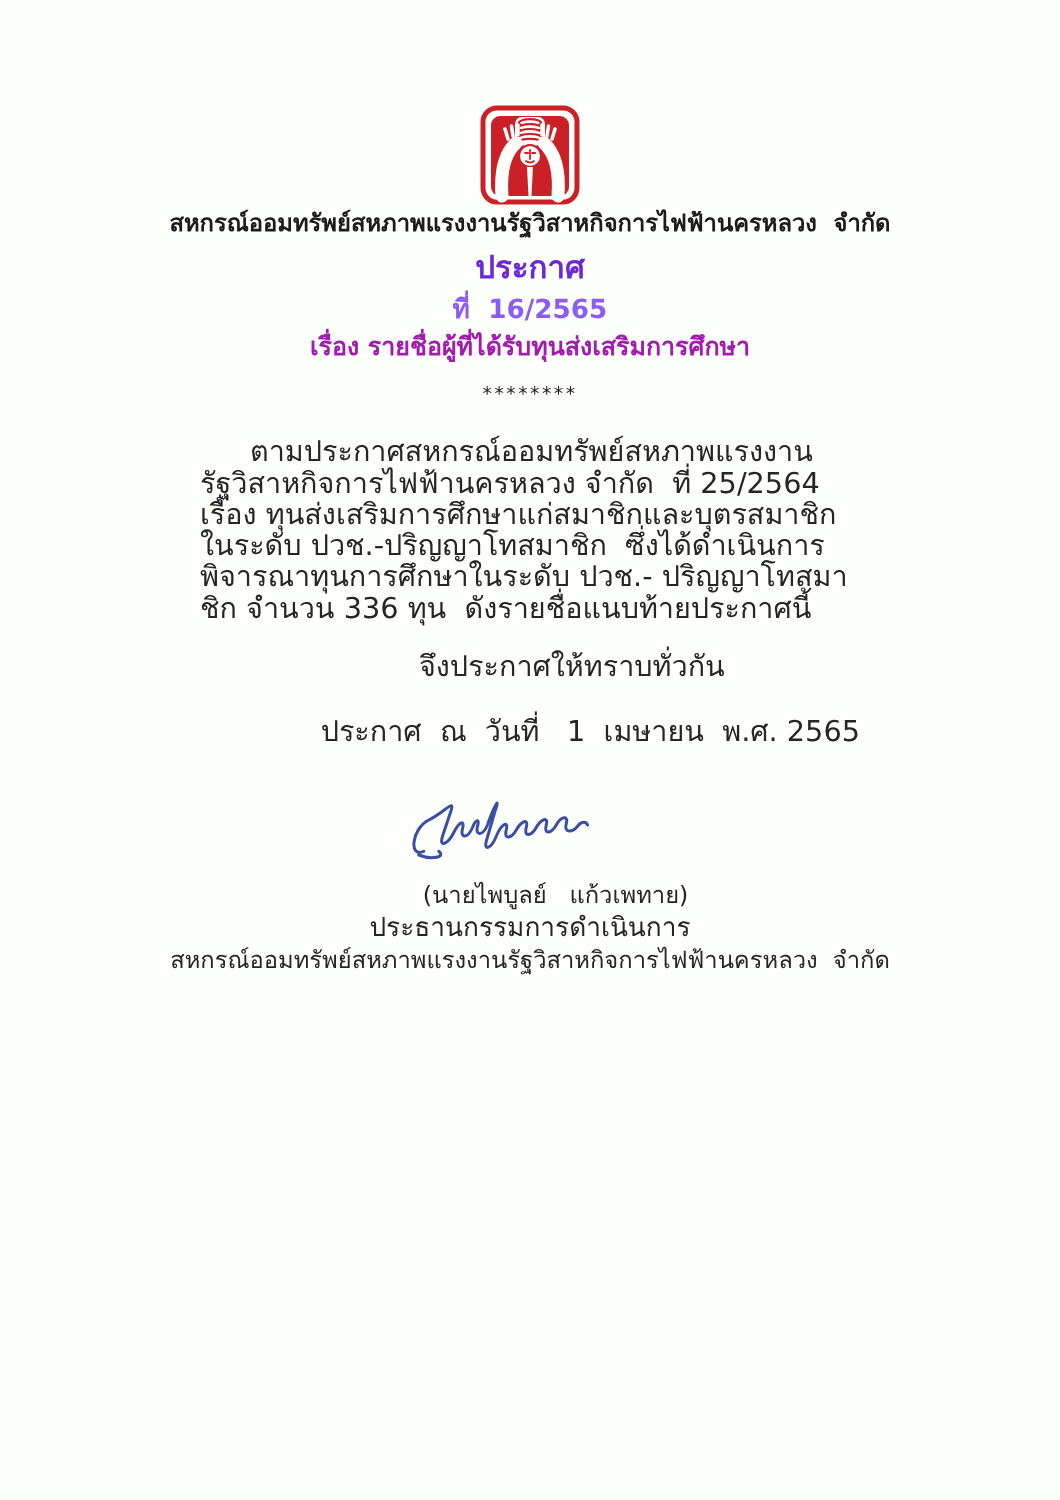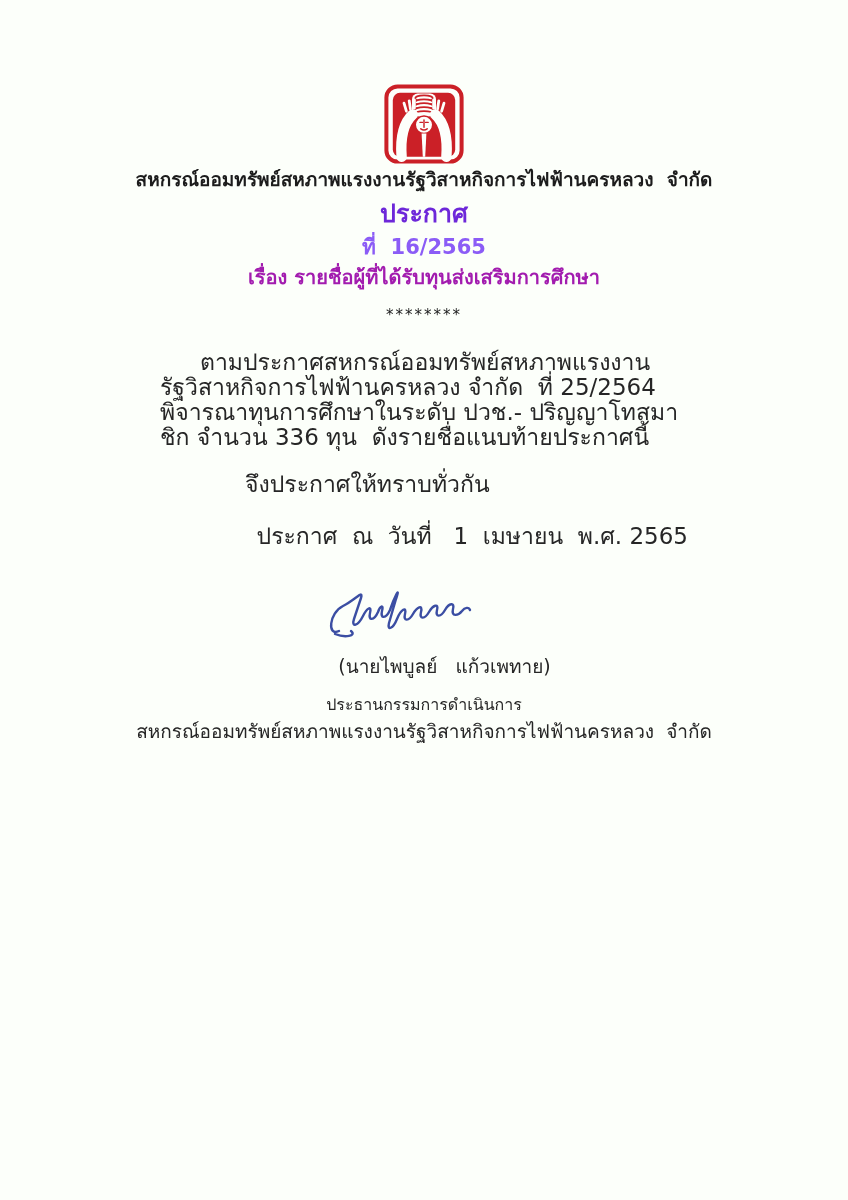--- a/index.html
+++ b/index.html
@@ -63,21 +63,22 @@
     padding: 0 110px;
     margin-top: 26px;
     font-size: 23px;
     line-height: 25px;
     color: #262626;
   }
   .line { min-height: 25px; }
   .indent { text-indent: 40px; }
   .closing-statement {
     margin-top: 22px;
-    margin-left: 85px;
+    margin-left: 67px;
+    text-align: center;
   }
   .announce-date {
     margin-top: 27px;
     text-align: right;
     padding-left: 20px;
   }
   .sig-block {
     margin-top: 28px;
     text-align: center;
   }
@@ -88,24 +89,23 @@
     transform: translateX(-16px);
   }
   .signer-name {
     font-size: 19px;
     line-height: 26px;
     margin-top: 10px;
     color: #262626;
     padding-left: 41px;
   }
   .signer-title {
-    font-size: 16px;
+    font-size: 21px;
     line-height: 26px;
     color: #262626;
-    margin-top: 13px;
   }
   .signer-org {
     font-size: 19px;
     line-height: 26px;
     color: #262626;
   }
 </style>
 </head>
 <body>
 
@@ -153,20 +153,21 @@
   </div>
 
   <div class="org-name center ws">สหกรณ์ออมทรัพย์สหภาพแรงงานรัฐวิสาหกิจการไฟฟ้านครหลวง  จำกัด</div>
   <div class="doc-type center ws">ประกาศ</div>
   <div class="doc-number center ws">ที่  16/2565</div>
   <div class="subject center ws">เรื่อง รายชื่อผู้ที่ได้รับทุนส่งเสริมการศึกษา</div>
   <div class="divider center">********</div>
 
   <div class="body-text">
     <div class="line indent ws">ตามประกาศสหกรณ์ออมทรัพย์สหภาพแรงงานรัฐวิสาหกิจการไฟฟ้านครหลวง จำกัด  ที่ 25/2564</div>
+    <div class="line ws">เรื่อง ทุนส่งเสริมการศึกษาแก่สมาชิกและบุตรสมาชิก ในระดับ ปวช.-ปริญญาโทสมาชิก  ซึ่งได้ดำเนินการ</div>
     <div class="line ws">พิจารณาทุนการศึกษาในระดับ ปวช.- ปริญญาโทสมาชิก จำนวน 336 ทุน  ดังรายชื่อแนบท้ายประกาศนี้</div>
 
     <div class="line closing-statement ws">จึงประกาศให้ทราบทั่วกัน</div>
     <div class="line announce-date ws">ประกาศ  ณ  วันที่   1  เมษายน  พ.ศ. 2565</div>
   </div>
 
   <div class="sig-block">
     <div class="sig-svg-wrap">
       <svg viewBox="0 0 170 66" width="170" height="66" xmlns="http://www.w3.org/2000/svg">
         <g stroke="#3b4ea3" stroke-width="2.4" fill="none" stroke-linecap="round" stroke-linejoin="round">

